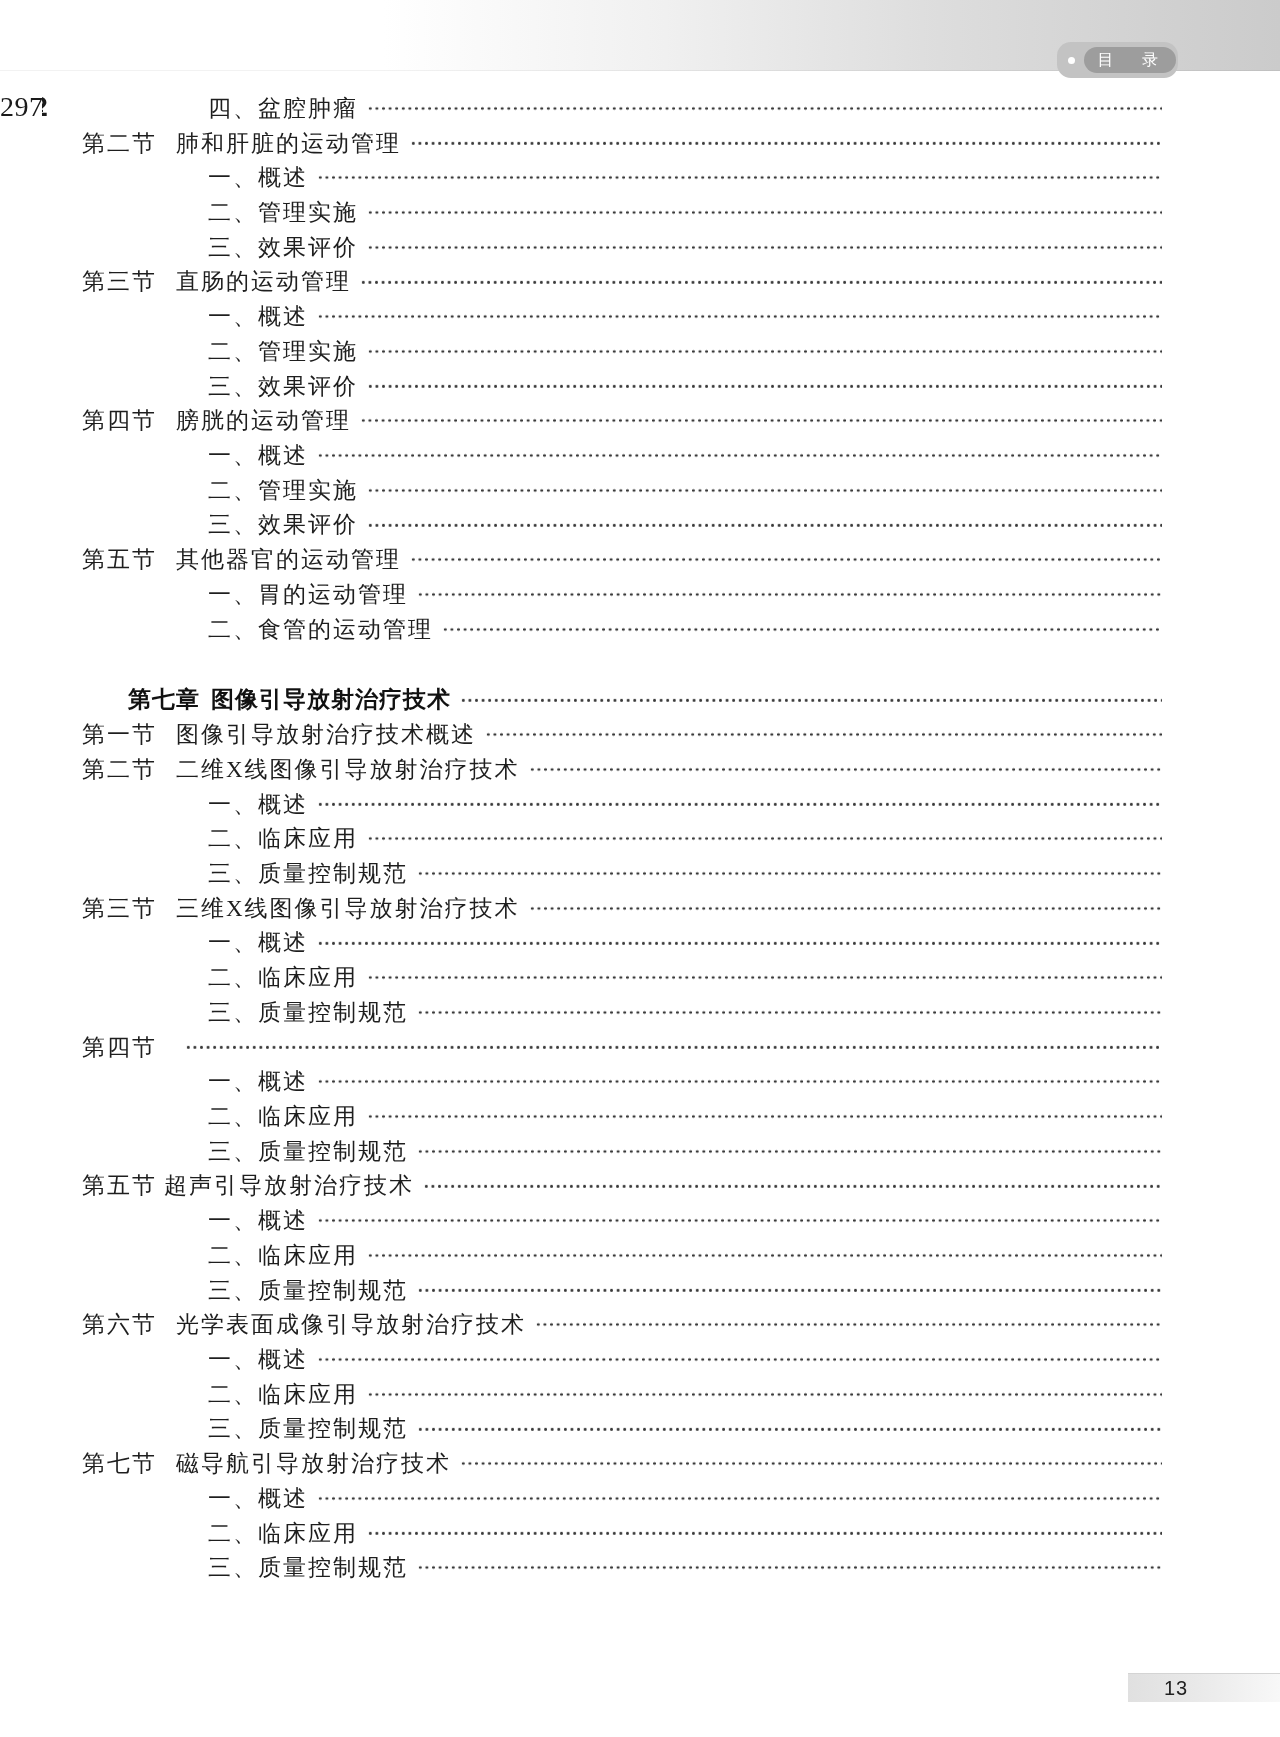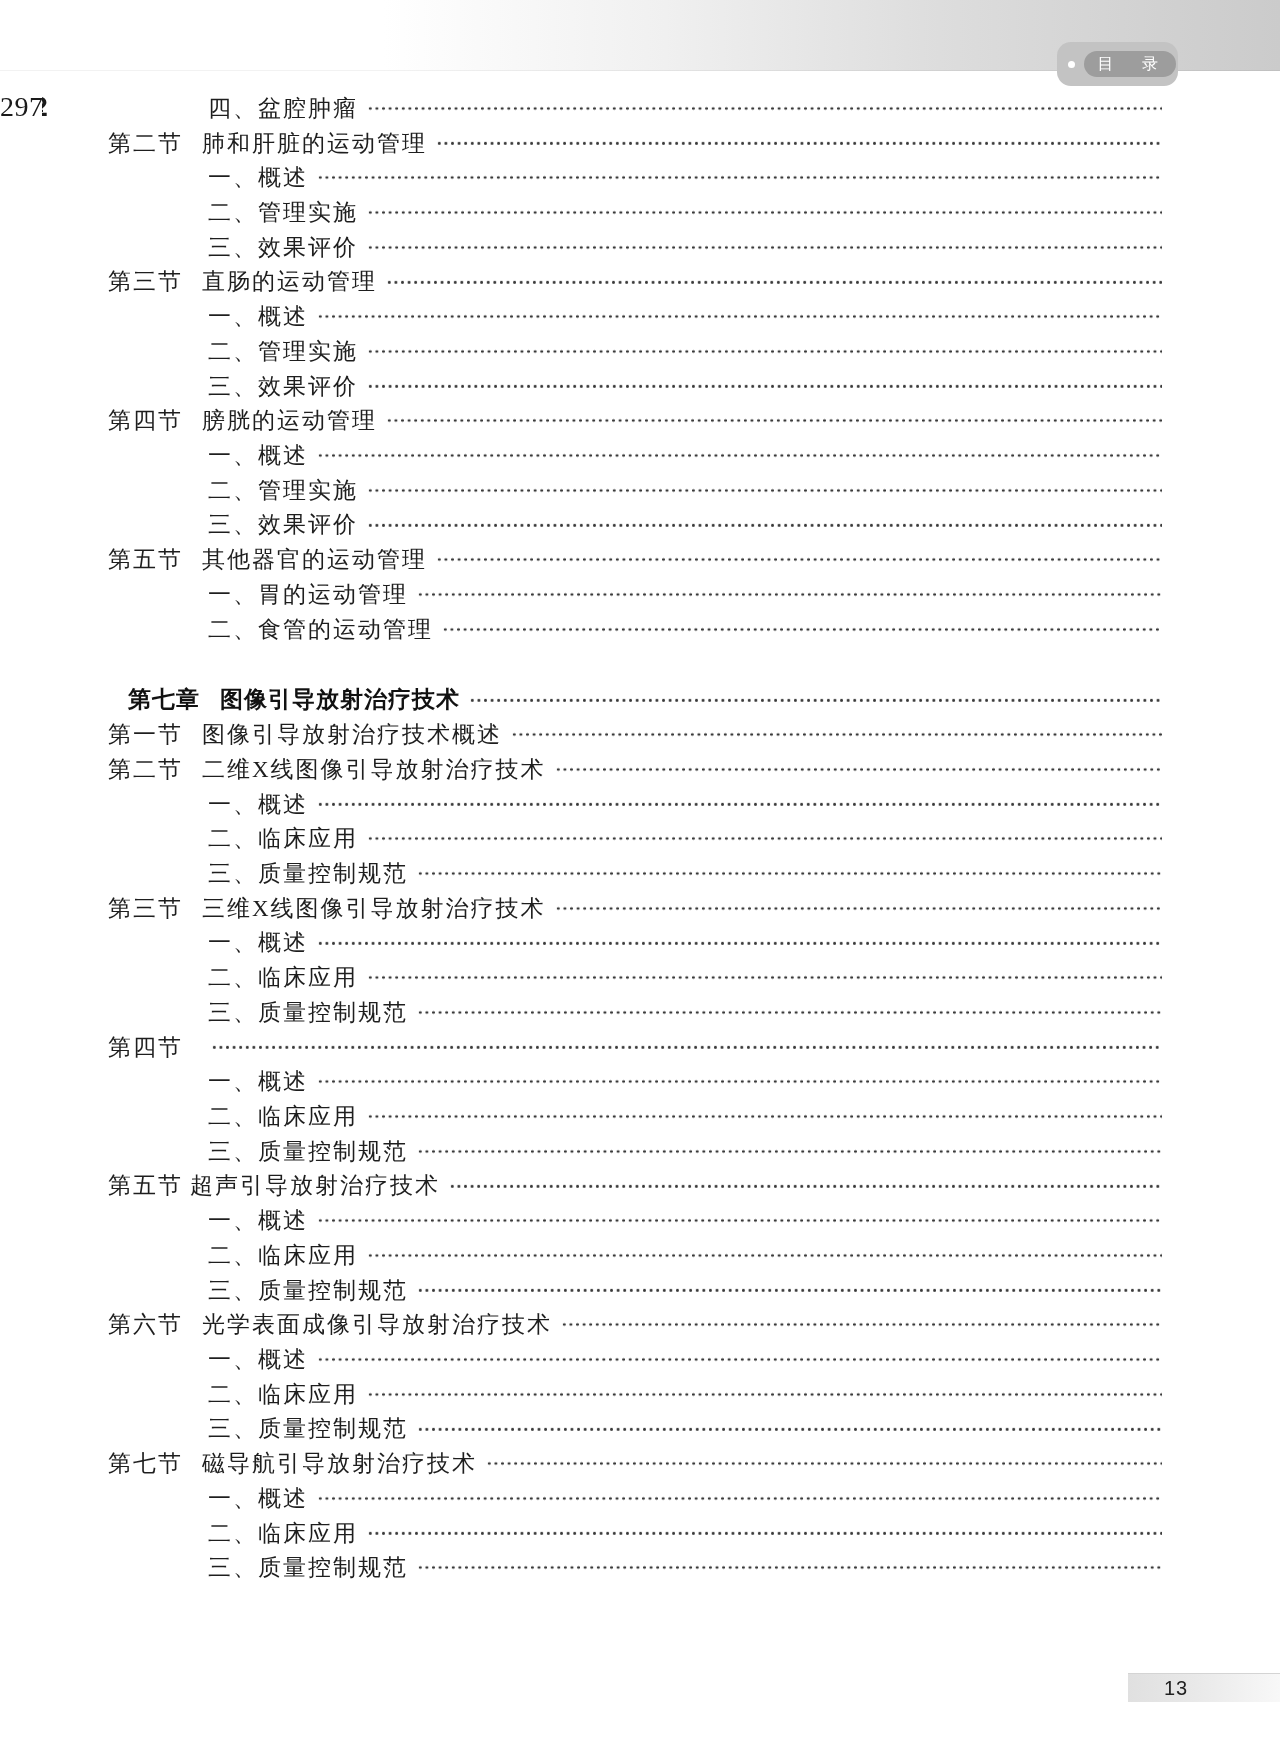--- a/index.html
+++ b/index.html
@@ -16,21 +16,21 @@
   }
 
   
   .top-band {
     position: absolute; top: 0; left: 0; right: 0; height: 70px;
     background: linear-gradient(90deg, #ffffff 0%, #ffffff 30%, #f0f0f0 52%, #dedede 72%, #d0d0d0 92%, #cbcbcb 100%);
     border-bottom: 1px solid rgba(0,0,0,0.05);
   }
   .toc-badge {
     position: absolute; top: 42px; right: 102px;
-    height: 44px;
+    height: 36px;
     background: #c3c3c3;
     border-radius: 14px;
     display: flex; align-items: center;
     padding: 0 2px 0 11px;
     box-sizing: border-box;
     text-align: right;
   }
   .badge-dot {
     width: 7px; height: 7px; border-radius: 50%;
     background: #ffffff; margin-right: 9px; flex: 0 0 auto;
@@ -52,30 +52,30 @@
     position: absolute; top: 91px; left: 0; right: 113px;
   }
   .row {
     display: flex; align-items: center;
     height: 34.72px;
     font-size: 23px;
     color: #1e1e1e;
     white-space: nowrap;
   }
   .row.item    { padding-left: 208px; }
-  .row.section { padding-left: 108px; }
+  .row.section { padding-left: 82px; }
   .row.chapter {
     padding-left: 128px;
     margin-top: 36px;
     font-family: "Liberation Sans", sans-serif;
     font-weight: 700;
     color: #111111;
   }
   .row .label { letter-spacing: 2px; margin-right: 19px; flex: 0 0 auto; }
-  .row.chapter .label { letter-spacing: 1px; margin-right: 20px; }
+  .row.chapter .label { letter-spacing: 1px; margin-right: 11px; }
   .row.tight .label { margin-right: 7px; }
   .row .title { letter-spacing: 2px; flex: 0 0 auto; }
   .row.chapter .title { letter-spacing: 1px; }
   .row .dots {
     flex: 1 1 auto;
     align-self: stretch;
     margin-left: 9px; margin-right: 5px;
     background-image: radial-gradient(circle, #3a3a3a 1.3px, rgba(0,0,0,0) 1.5px);
     background-size: 6.6px 34.72px;
     background-repeat: repeat-x;

